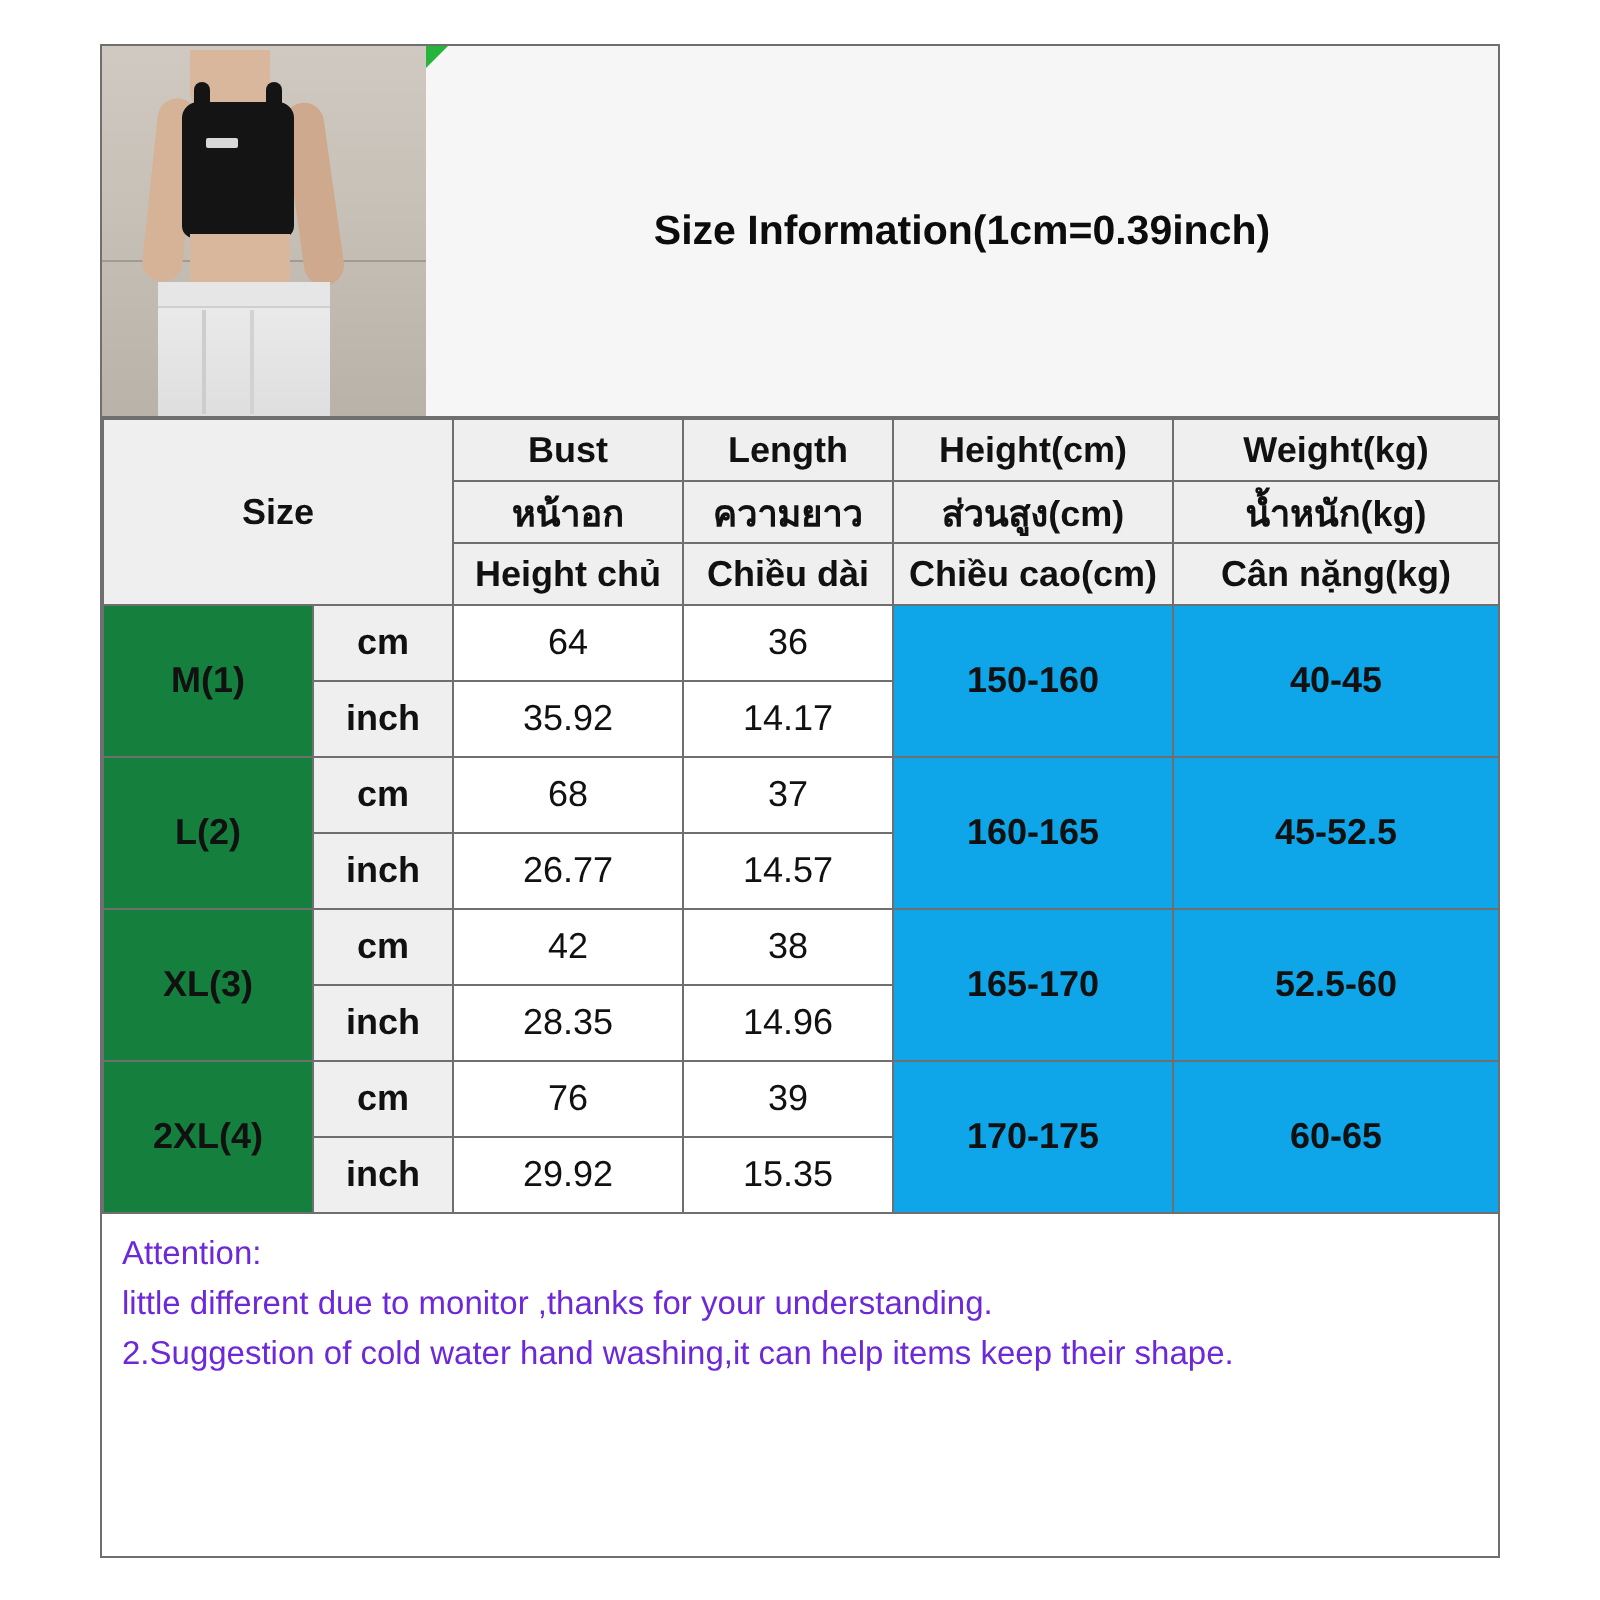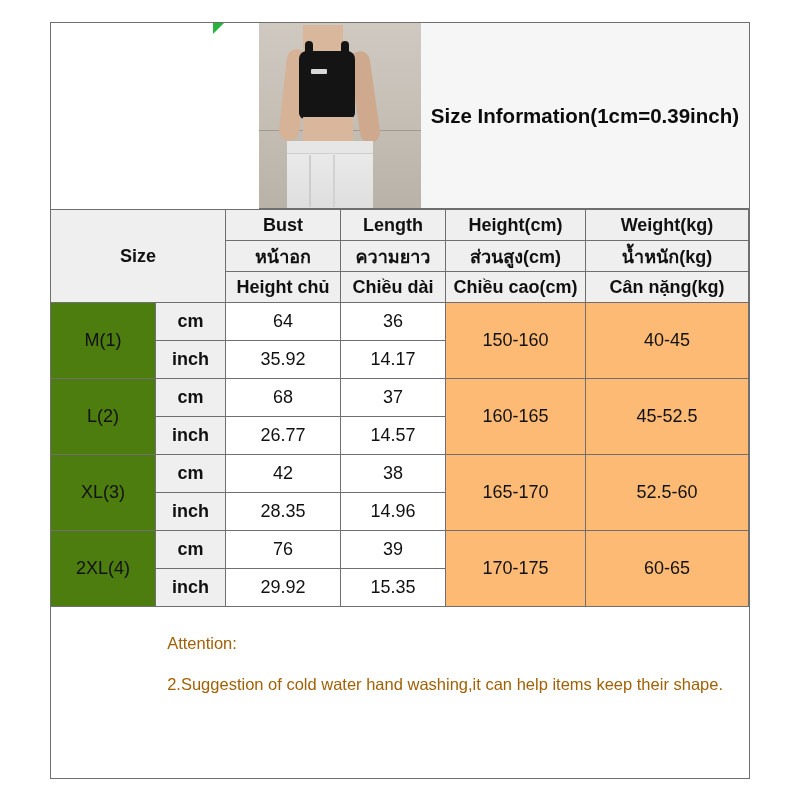--- a/index.html
+++ b/index.html
@@ -24,21 +24,20 @@
     position: absolute;
     left: 50px;
     top: 22px;
     width: 700px;
     height: 757px;
     border: 1px solid #6f6f6f;
     box-sizing: border-box;
     background: #ffffff;
     display: flex;
     flex-direction: column;
-    align-items: flex-end;
   }
 
   
   .header {
     display: flex;
     height: 186px;
     border-bottom: 1px solid #6f6f6f;
     box-sizing: border-box;
   }
   .photo {
@@ -160,54 +159,55 @@
     font-weight: bold;
     font-size: 25px;
   }
   .unit-cell {
     background: #efefef;
     font-weight: bold;
     font-size: 15px;
     height: 37px;
   }
   .row-label {
-    background: #4d7c0f;
-    font-weight: normal;
+    background: #15803d;
+    font-weight: bold;
     font-size: 17px;
     margin-left: 20px;
   }
   .val-cell {
     background: #ffffff;
     font-size: 16px;
   }
   .merged-cell {
-    background: #fdba74;
+    background: #0ea5e9;
     font-size: 16px;
+    font-weight: bold;
   }
 
   
   col.c1 { width: 105px; }
   col.c2 { width: 70px; }
   col.c3 { width: 115px; }
   col.c4 { width: 105px; }
   col.c5 { width: 140px; }
   col.c6 { width: 163px; }
 
   
   .attention {
     flex: 1;
     padding: 8px 10px 0 10px;
     box-sizing: border-box;
     background: #ffffff;
   }
   .attention p {
-    margin: 16px;
+    margin: 0;
     font-size: 16.5px;
     line-height: 25px;
-    color: #a16207;
+    color: #6d28d9;
   }
 </style>
 </head>
 <body>
 
 <div class="page">
   <div class="card">
 
     <div class="header">
       <div class="photo">
@@ -312,17 +312,18 @@
         <tr>
           <td class="unit-cell">inch</td>
           <td class="val-cell">29.92</td>
           <td class="val-cell">15.35</td>
         </tr>
       </tbody>
     </table>
 
     <div class="attention">
       <p>Attention:</p>
+      <p>little different due to monitor ,thanks for your understanding.</p>
       <p>2.Suggestion of cold water hand washing,it can help items keep their shape.</p>
     </div>
 
   </div>
 </div>
 
 </body></html>

